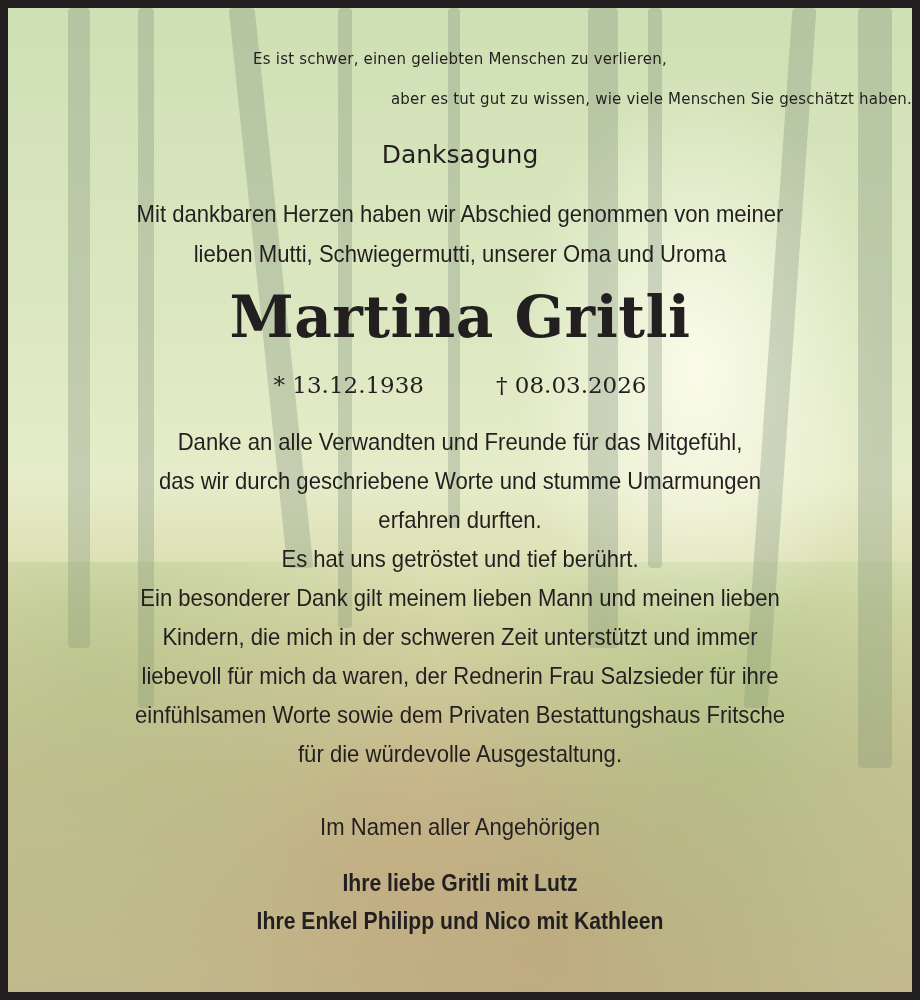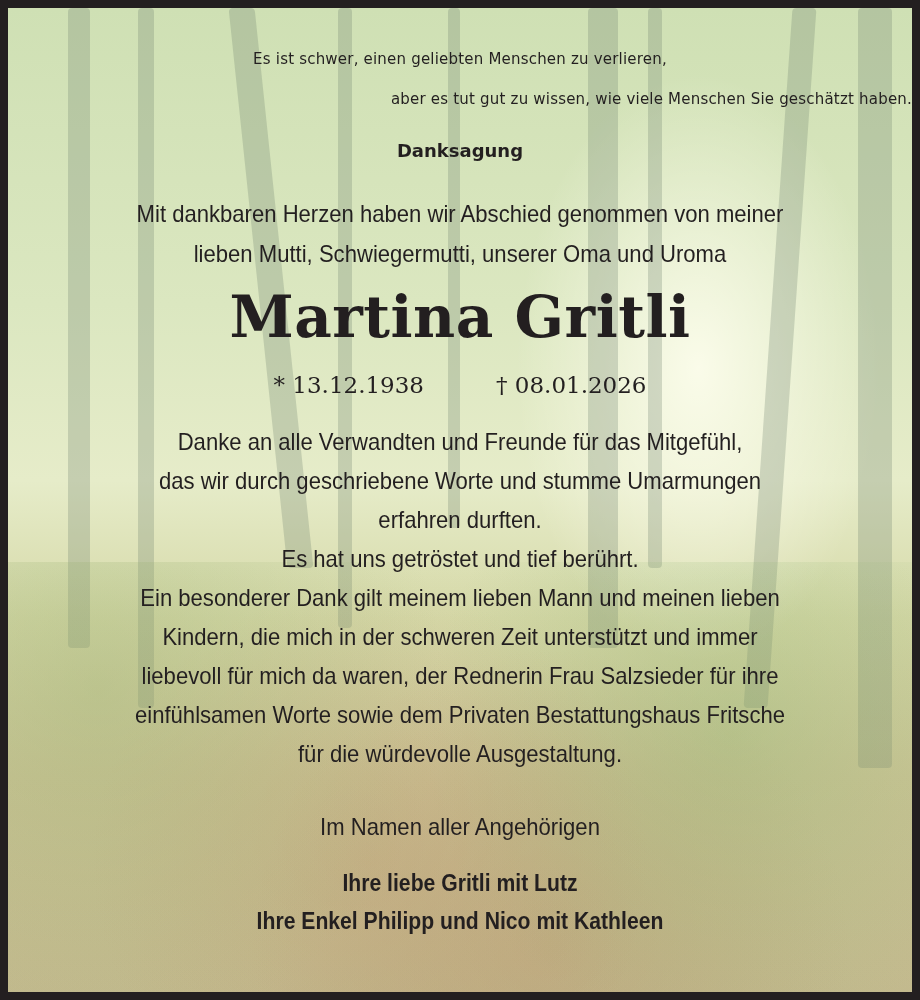--- a/index.html
+++ b/index.html
@@ -20,21 +20,21 @@
         radial-gradient(circle at 80% 40%, rgba(140,180,110,0.35), transparent 40%),
         radial-gradient(circle at 60% 90%, rgba(180,140,100,0.30), transparent 45%),
         linear-gradient(180deg, rgba(0,0,0,0) 0%, rgba(175,160,120,0.25) 100%);
     }
     .content {
       position: absolute; left: 0; top: 0; width: 904px; text-align: center;
       color: #231f20; font-family: "DejaVu Sans", sans-serif;
     }
     .line { position: absolute; left: 0; width: 904px; text-align: center; white-space: nowrap; }
     .quote { font-size: 15px; letter-spacing: 0.2px; }
-    .heading { font-size: 18px; font-weight: bold; }
+    .heading { font-size: 25px; font-weight: normal; }
     .cond { font-family: "Liberation Sans", sans-serif; font-size: 24px; transform: scaleX(0.92); }
     .name { font-family: "DejaVu Serif", serif; font-weight: bold; font-size: 58px; letter-spacing: 0.5px; }
     .dates { font-family: "DejaVu Serif", serif; font-size: 23px; }
     .sign { font-family: "Liberation Sans", sans-serif; font-weight: bold; font-size: 23px; transform: scaleX(0.92); }
   </style>
 </head>
 <body>
 
 <div class="card">
   <div class="trunk" style="left:60px;width:22px;height:640px;"></div>
@@ -53,21 +53,21 @@
     <div class="line quote" style="top:82px;text-align:right;">aber es tut gut zu wissen, wie viele Menschen Sie geschätzt haben.</div>
 
     <div class="line heading" style="top:132px;">Danksagung</div>
 
     <div class="line cond" style="top:192px;">Mit dankbaren Herzen haben wir Abschied genommen von meiner</div>
     <div class="line cond" style="top:232px;">lieben Mutti, Schwiegermutti, unserer Oma und Uroma</div>
 
     <div class="line name" style="top:275px;">Martina Gritli</div>
 
     <div class="line dates" style="top:364px;">
-      <span style="display:inline-block;margin-right:72px;">* 13.12.1938</span><span>† 08.01.2026</span>
+      <span style="display:inline-block;margin-right:72px;">* 13.12.1938</span><span>† 08.03.2026</span>
     </div>
 
     <div class="line cond" style="top:420px;">Danke an alle Verwandten und Freunde für das Mitgefühl,</div>
     <div class="line cond" style="top:459px;">das wir durch geschriebene Worte und stumme Umarmungen</div>
     <div class="line cond" style="top:498px;">erfahren durften.</div>
     <div class="line cond" style="top:537px;">Es hat uns getröstet und tief berührt.</div>
     <div class="line cond" style="top:576px;">Ein besonderer Dank gilt meinem lieben Mann und meinen lieben</div>
     <div class="line cond" style="top:615px;">Kindern, die mich in der schweren Zeit unterstützt und immer</div>
     <div class="line cond" style="top:654px;">liebevoll für mich da waren, der Rednerin Frau Salzsieder für ihre</div>
     <div class="line cond" style="top:693px;">einfühlsamen Worte sowie dem Privaten Bestattungshaus Fritsche</div>

